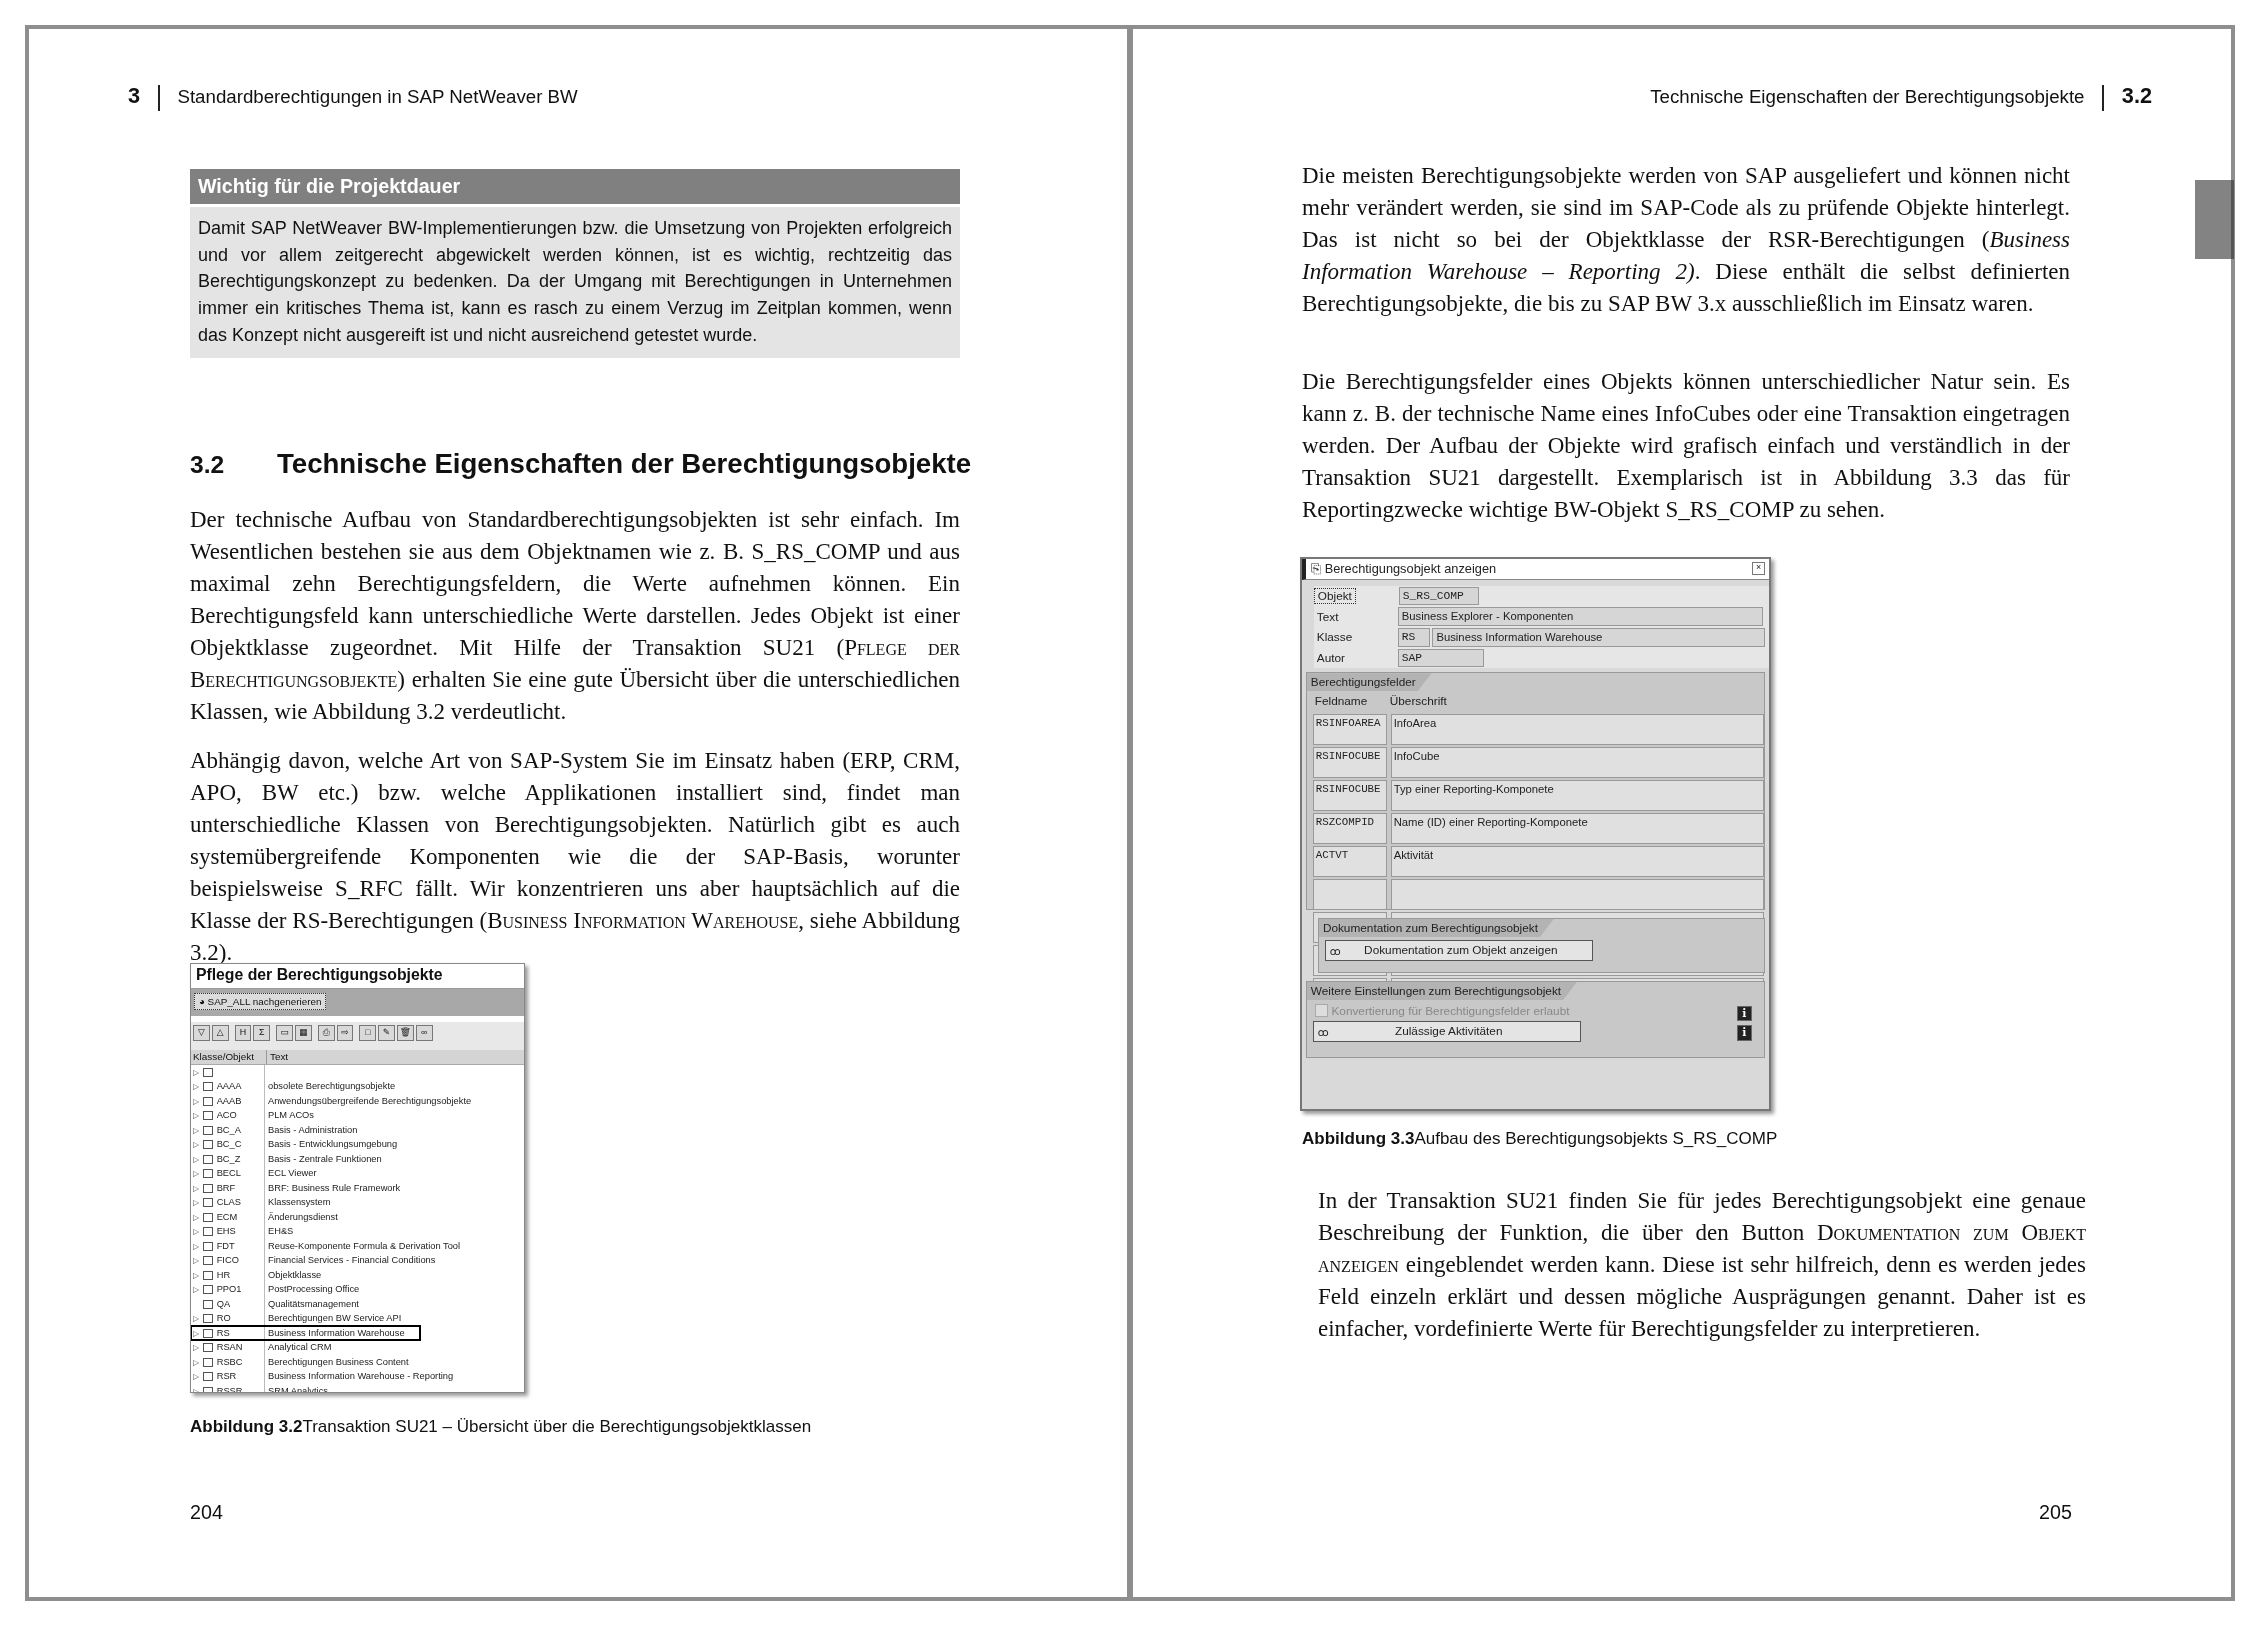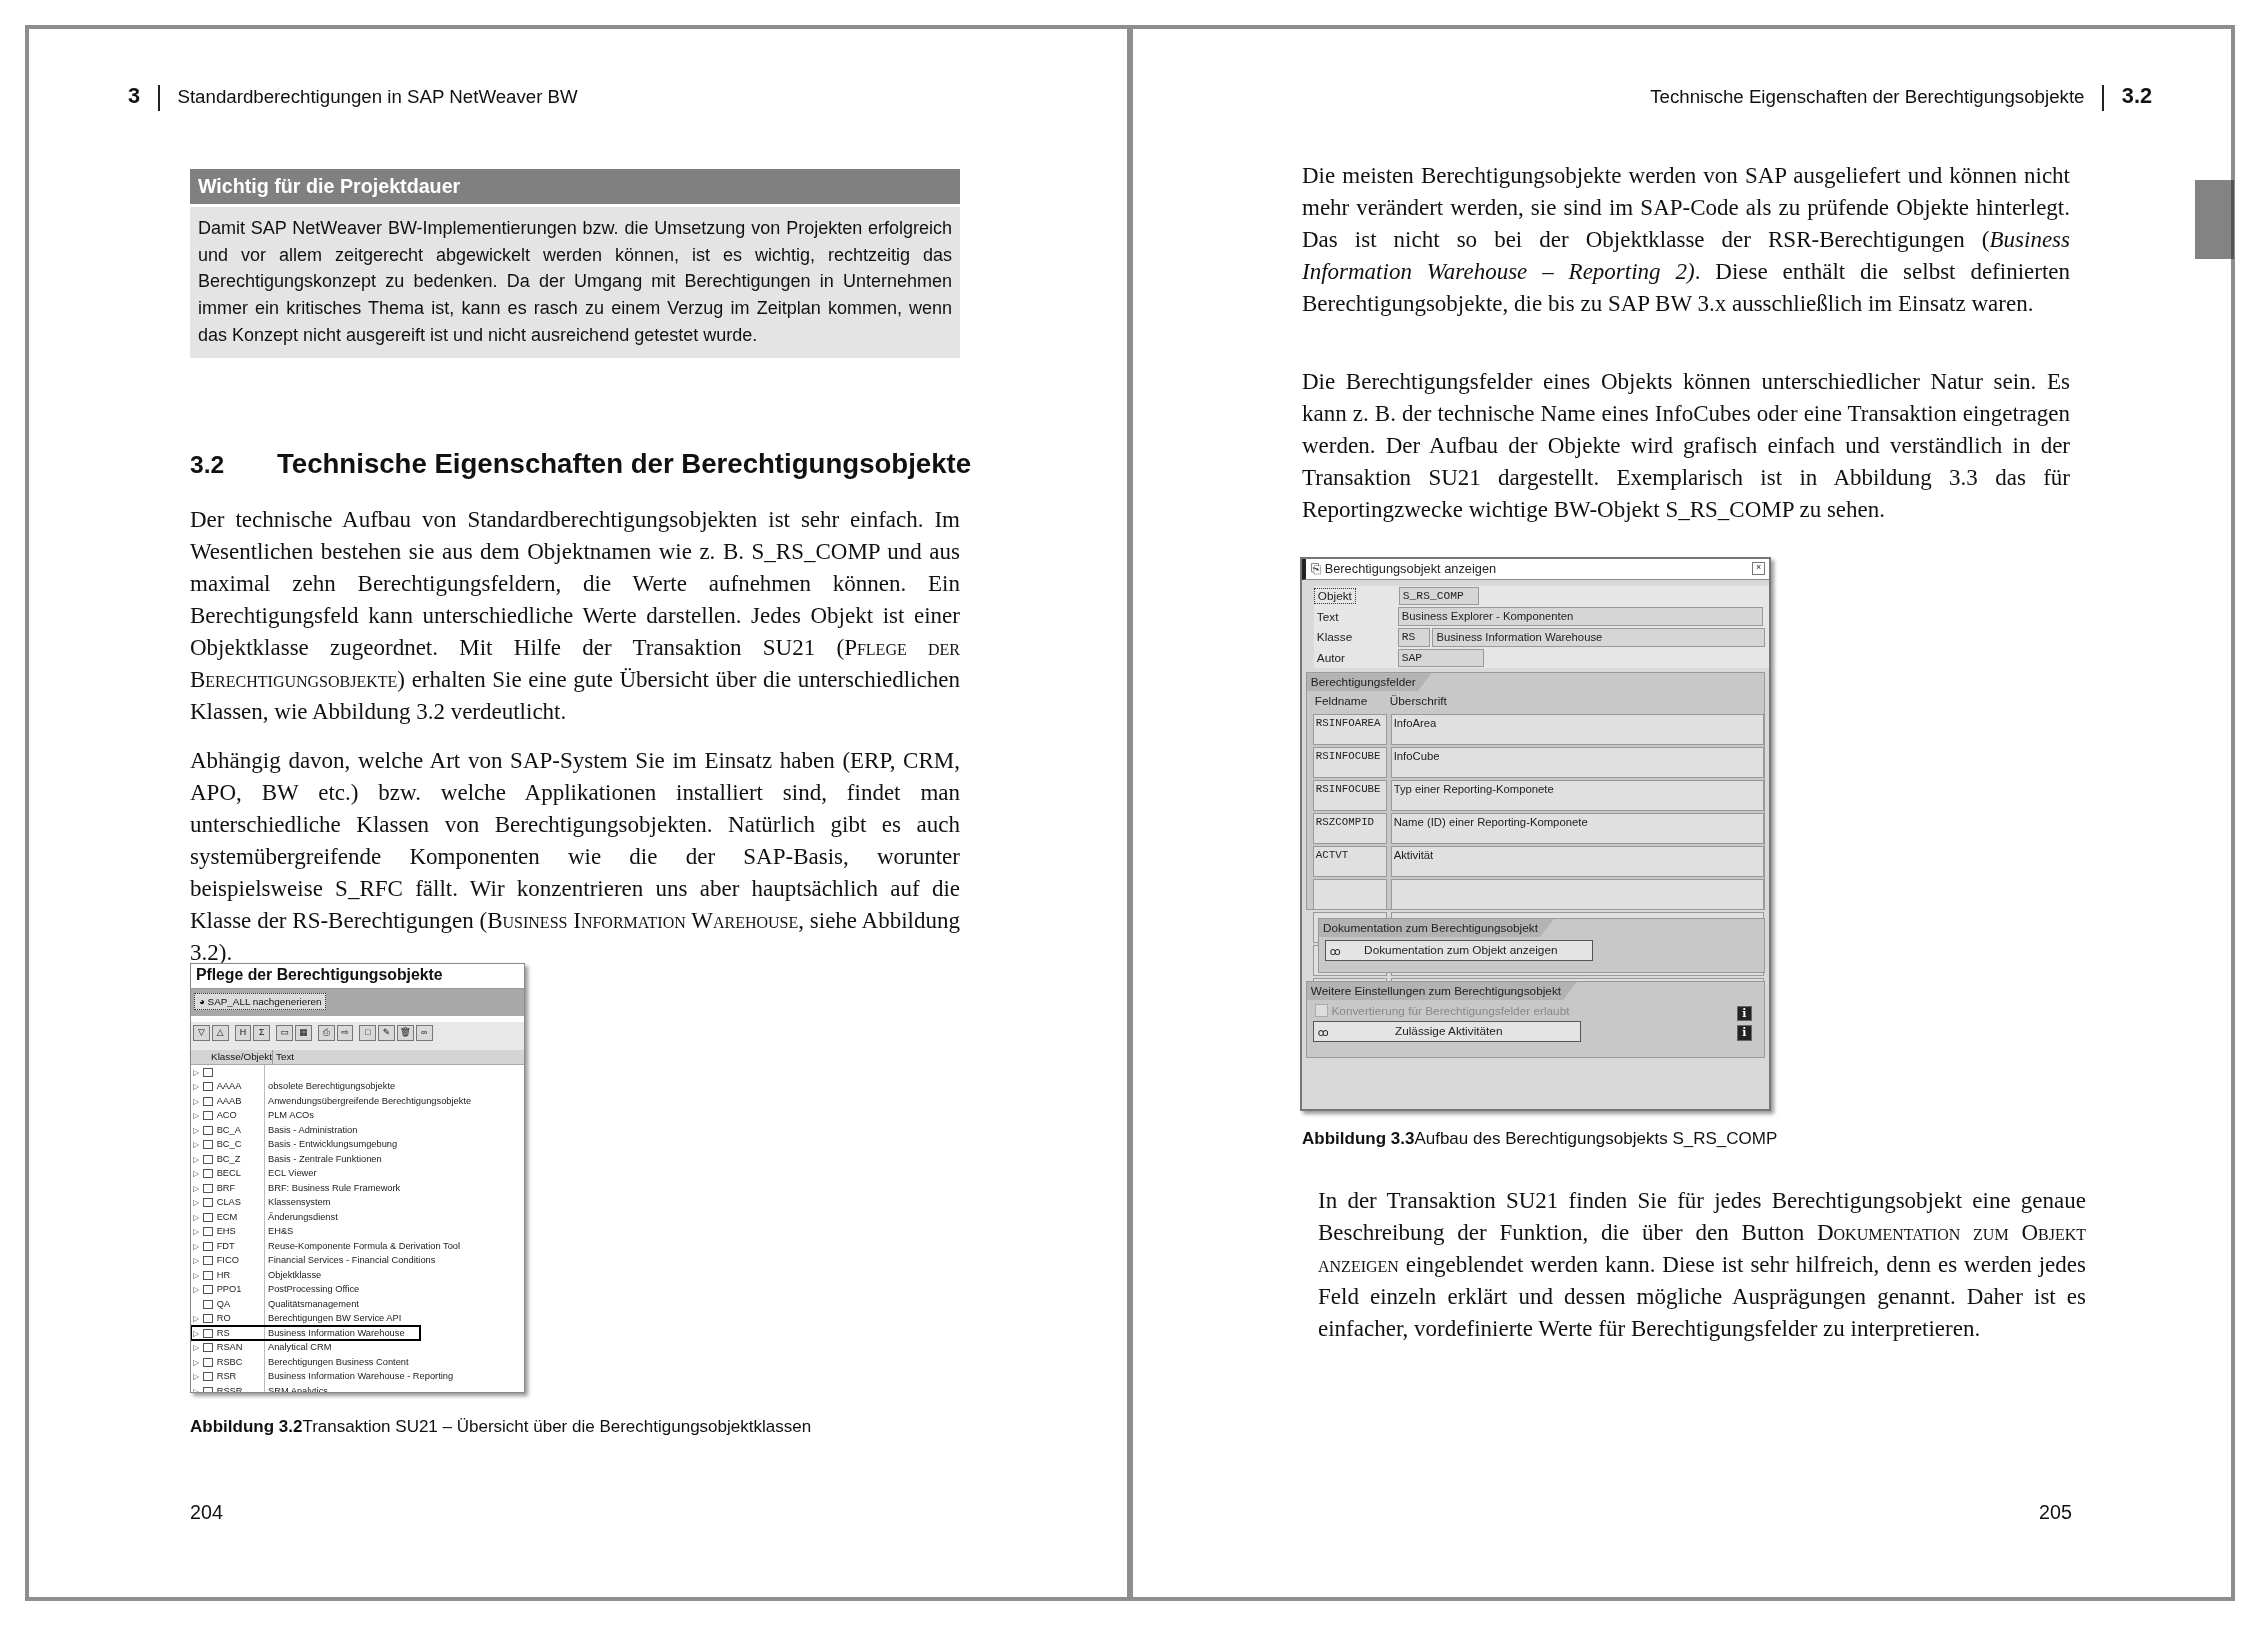--- a/index.html
+++ b/index.html
@@ -23,21 +23,21 @@
   .pageno { position:absolute; font-family:"Liberation Sans", sans-serif; font-size:19.7px; top:1501px; }
   
   .sap1 { position:absolute; left:190px; top:963px; width:333px; height:428px; background:#fff; border:1px solid #888; box-shadow:3px 3px 3.9px #999; font-family:"Liberation Sans", sans-serif; overflow:hidden; }
   .sap1 .title { font-weight:bold; font-size:15.8px; padding:2px 4.9px; height:19.7px; border-bottom:1px solid #999; }
   .sap1 .appbar { background:#a8a8a8; height:23.6px; padding:2px 3px; }
   .sap1 .appbtn { display:inline-block; border:1px dotted #333; background:#dcdcdc; font-size:9.9px; padding:2px 3.9px; }
   .sap1 .toolbar { background:#e8e8e8; height:21.7px; padding:3px 2px; margin-top:5.9px; display:flex; gap:2px; }
   .sap1 .tb { width:14.8px; height:13.8px; border:1px solid #777; background:#d9d9d9; font-size:8.9px; text-align:center; line-height:13.8px; }
   .sap1 .tb.sep { width:2px; border:none; background:transparent; }
   .sap1 .colhdr { display:flex; background:#d4d4d4; font-size:9.9px; border-bottom:1px solid #aaa; height:13.8px; line-height:13.8px; }
-  .sap1 .colhdr span:first-child { width:73px; border-right:1px solid #999; padding-left:8px;text-align:right; }
+  .sap1 .colhdr span:first-child { width:73px; border-right:1px solid #999; padding-left:2px; }
   .sap1 .colhdr span:last-child { padding-left:3px; }
   .sap1 .rows { position:relative; }
   .sap1 .row { display:flex; height:14.5px; line-height:14.5px; font-size:9.3px; color:#222; }
   .sap1 .row .c1 { width:73px; border-right:1px solid #bbb; white-space:nowrap; }
   .sap1 .row .c2 { padding-left:3px; white-space:nowrap; }
   .sap1 .row.hl { outline:2px solid #000; outline-offset:-1px; width:229px; }
   .tri { display:inline-block; width:9.9px; text-align:center; font-size:7.9px; color:#555; }
   .fold { display:inline-block; width:7.9px; height:6.9px; border:1px solid #555; margin:0 3.9px 0 2px; vertical-align:middle; }
   
   .sap2 { position:absolute; left:1300px; top:557px; width:467px; height:550px; background:#d9d9d9; border:2px solid #777; box-shadow:3px 3px 3.9px #999; font-family:"Liberation Sans", sans-serif; font-size:11.8px; color:#222; overflow:hidden; }

